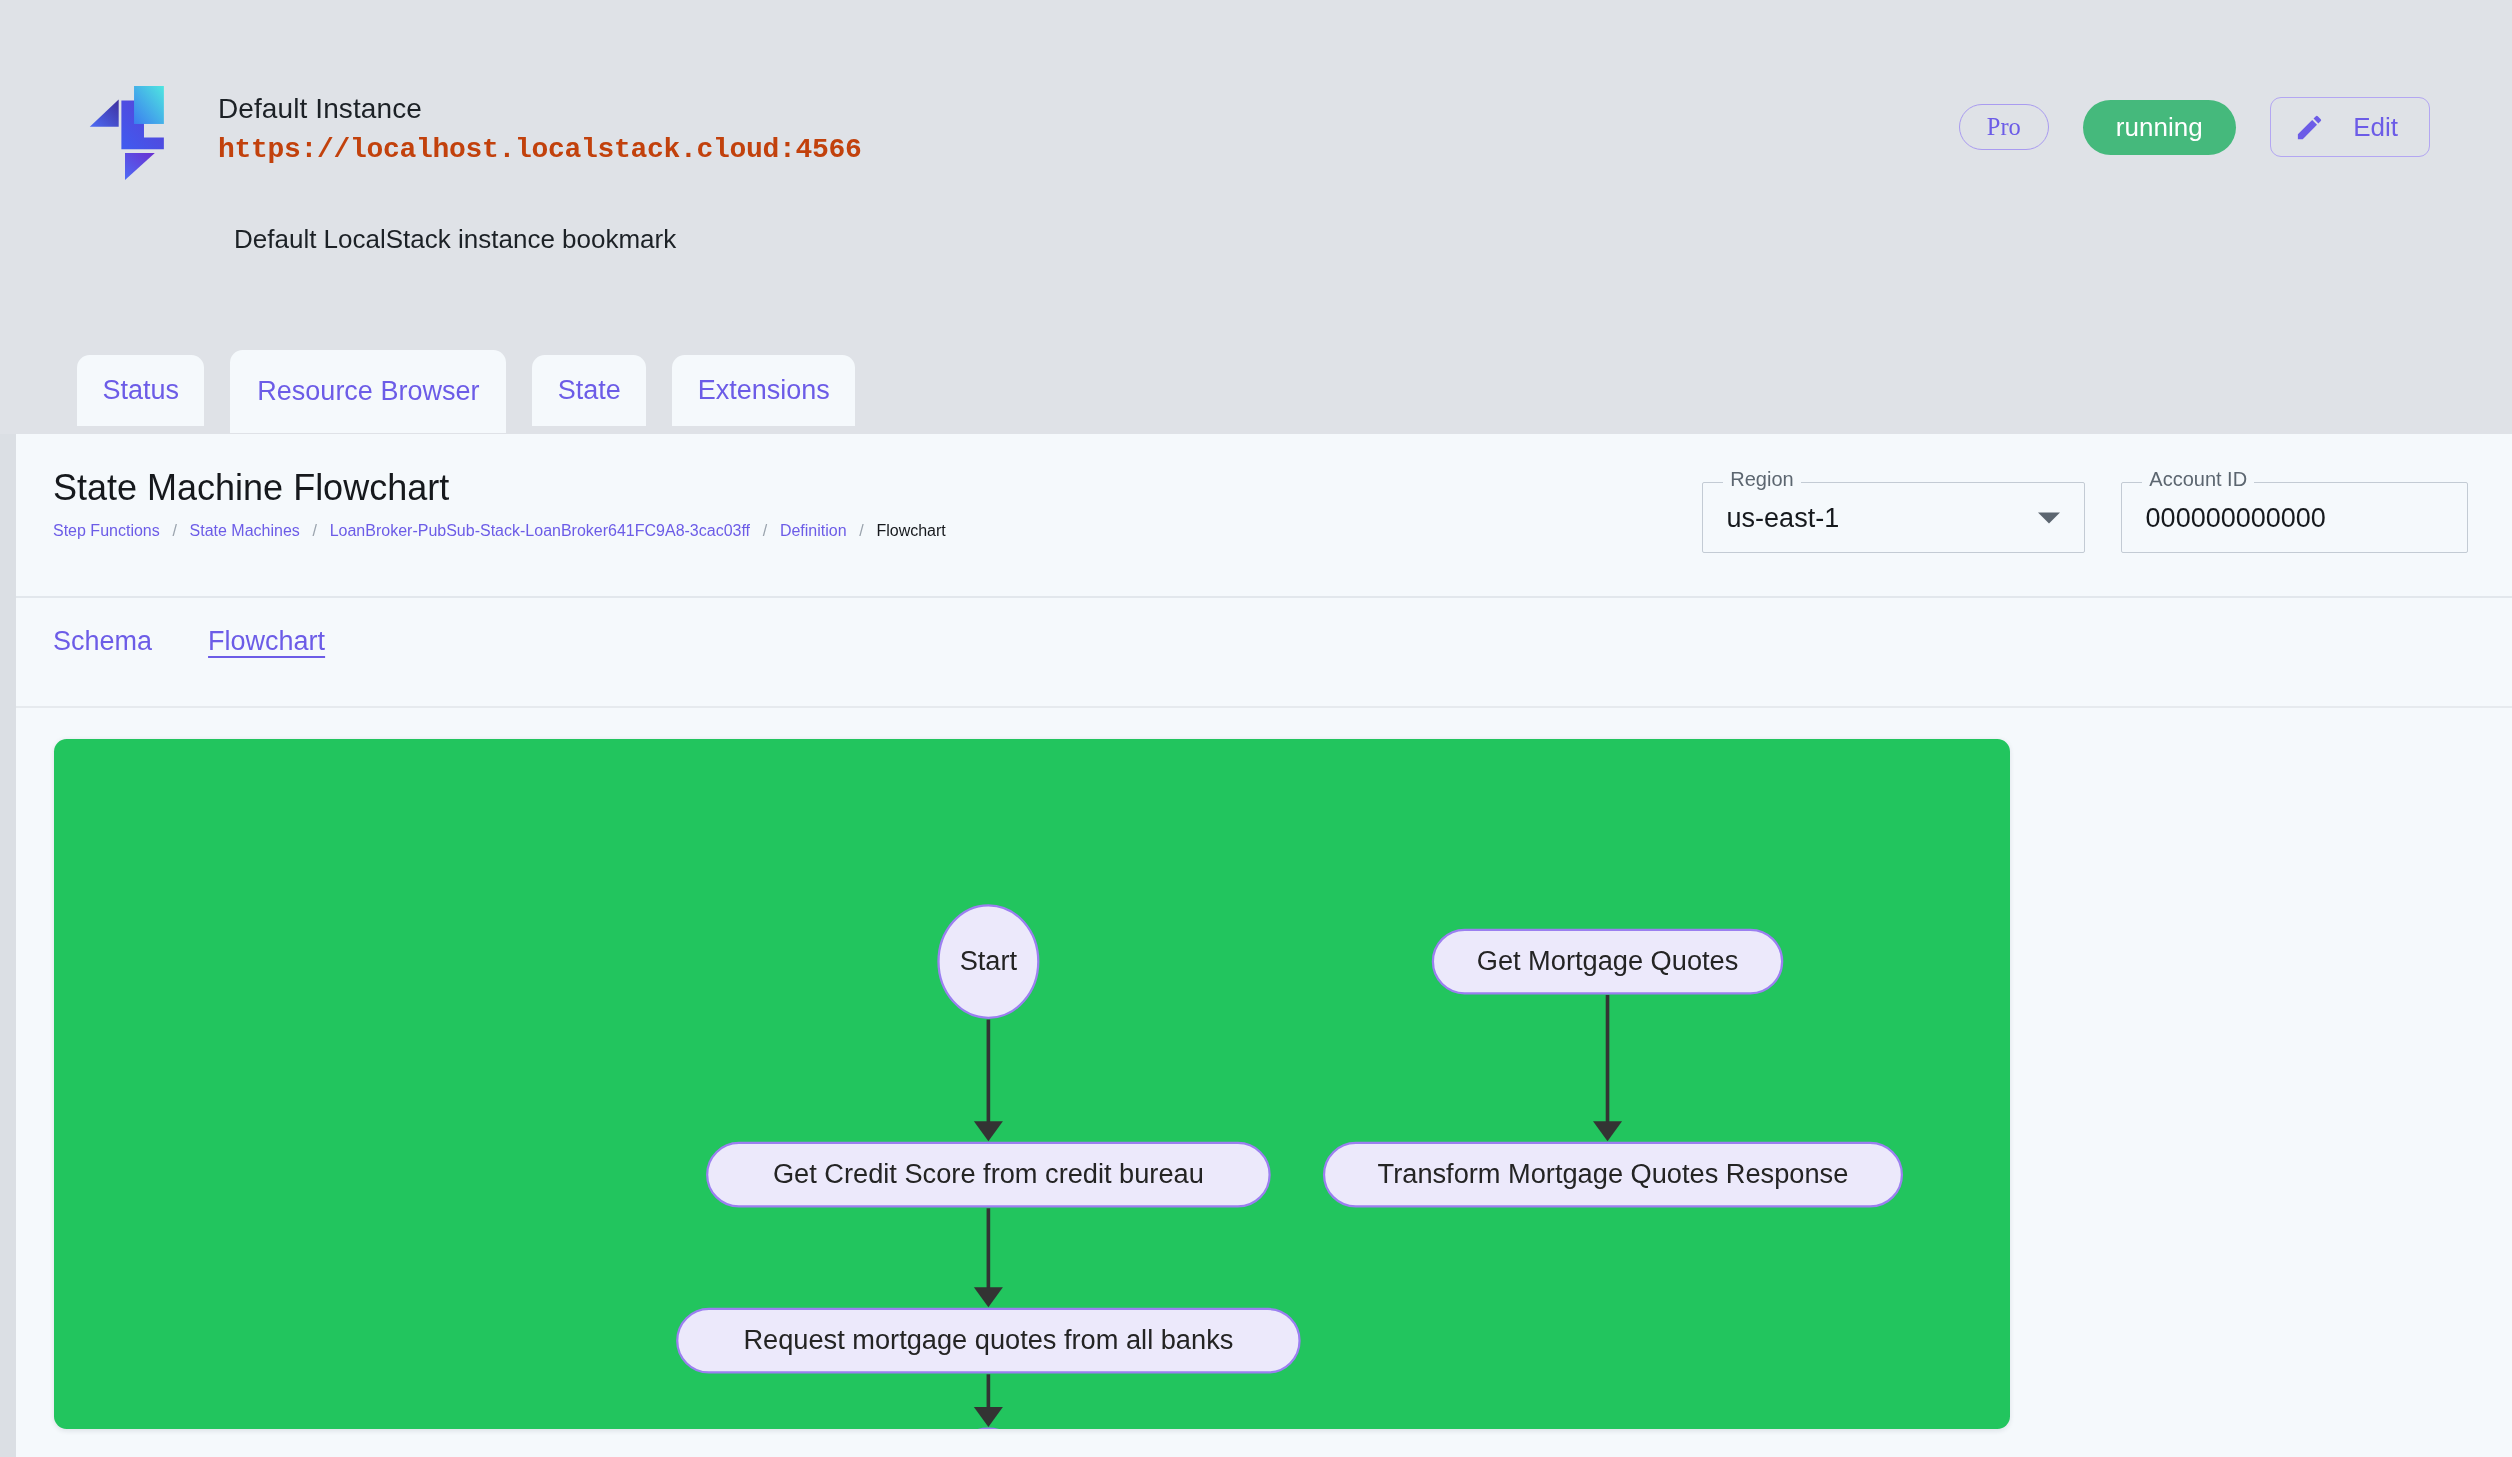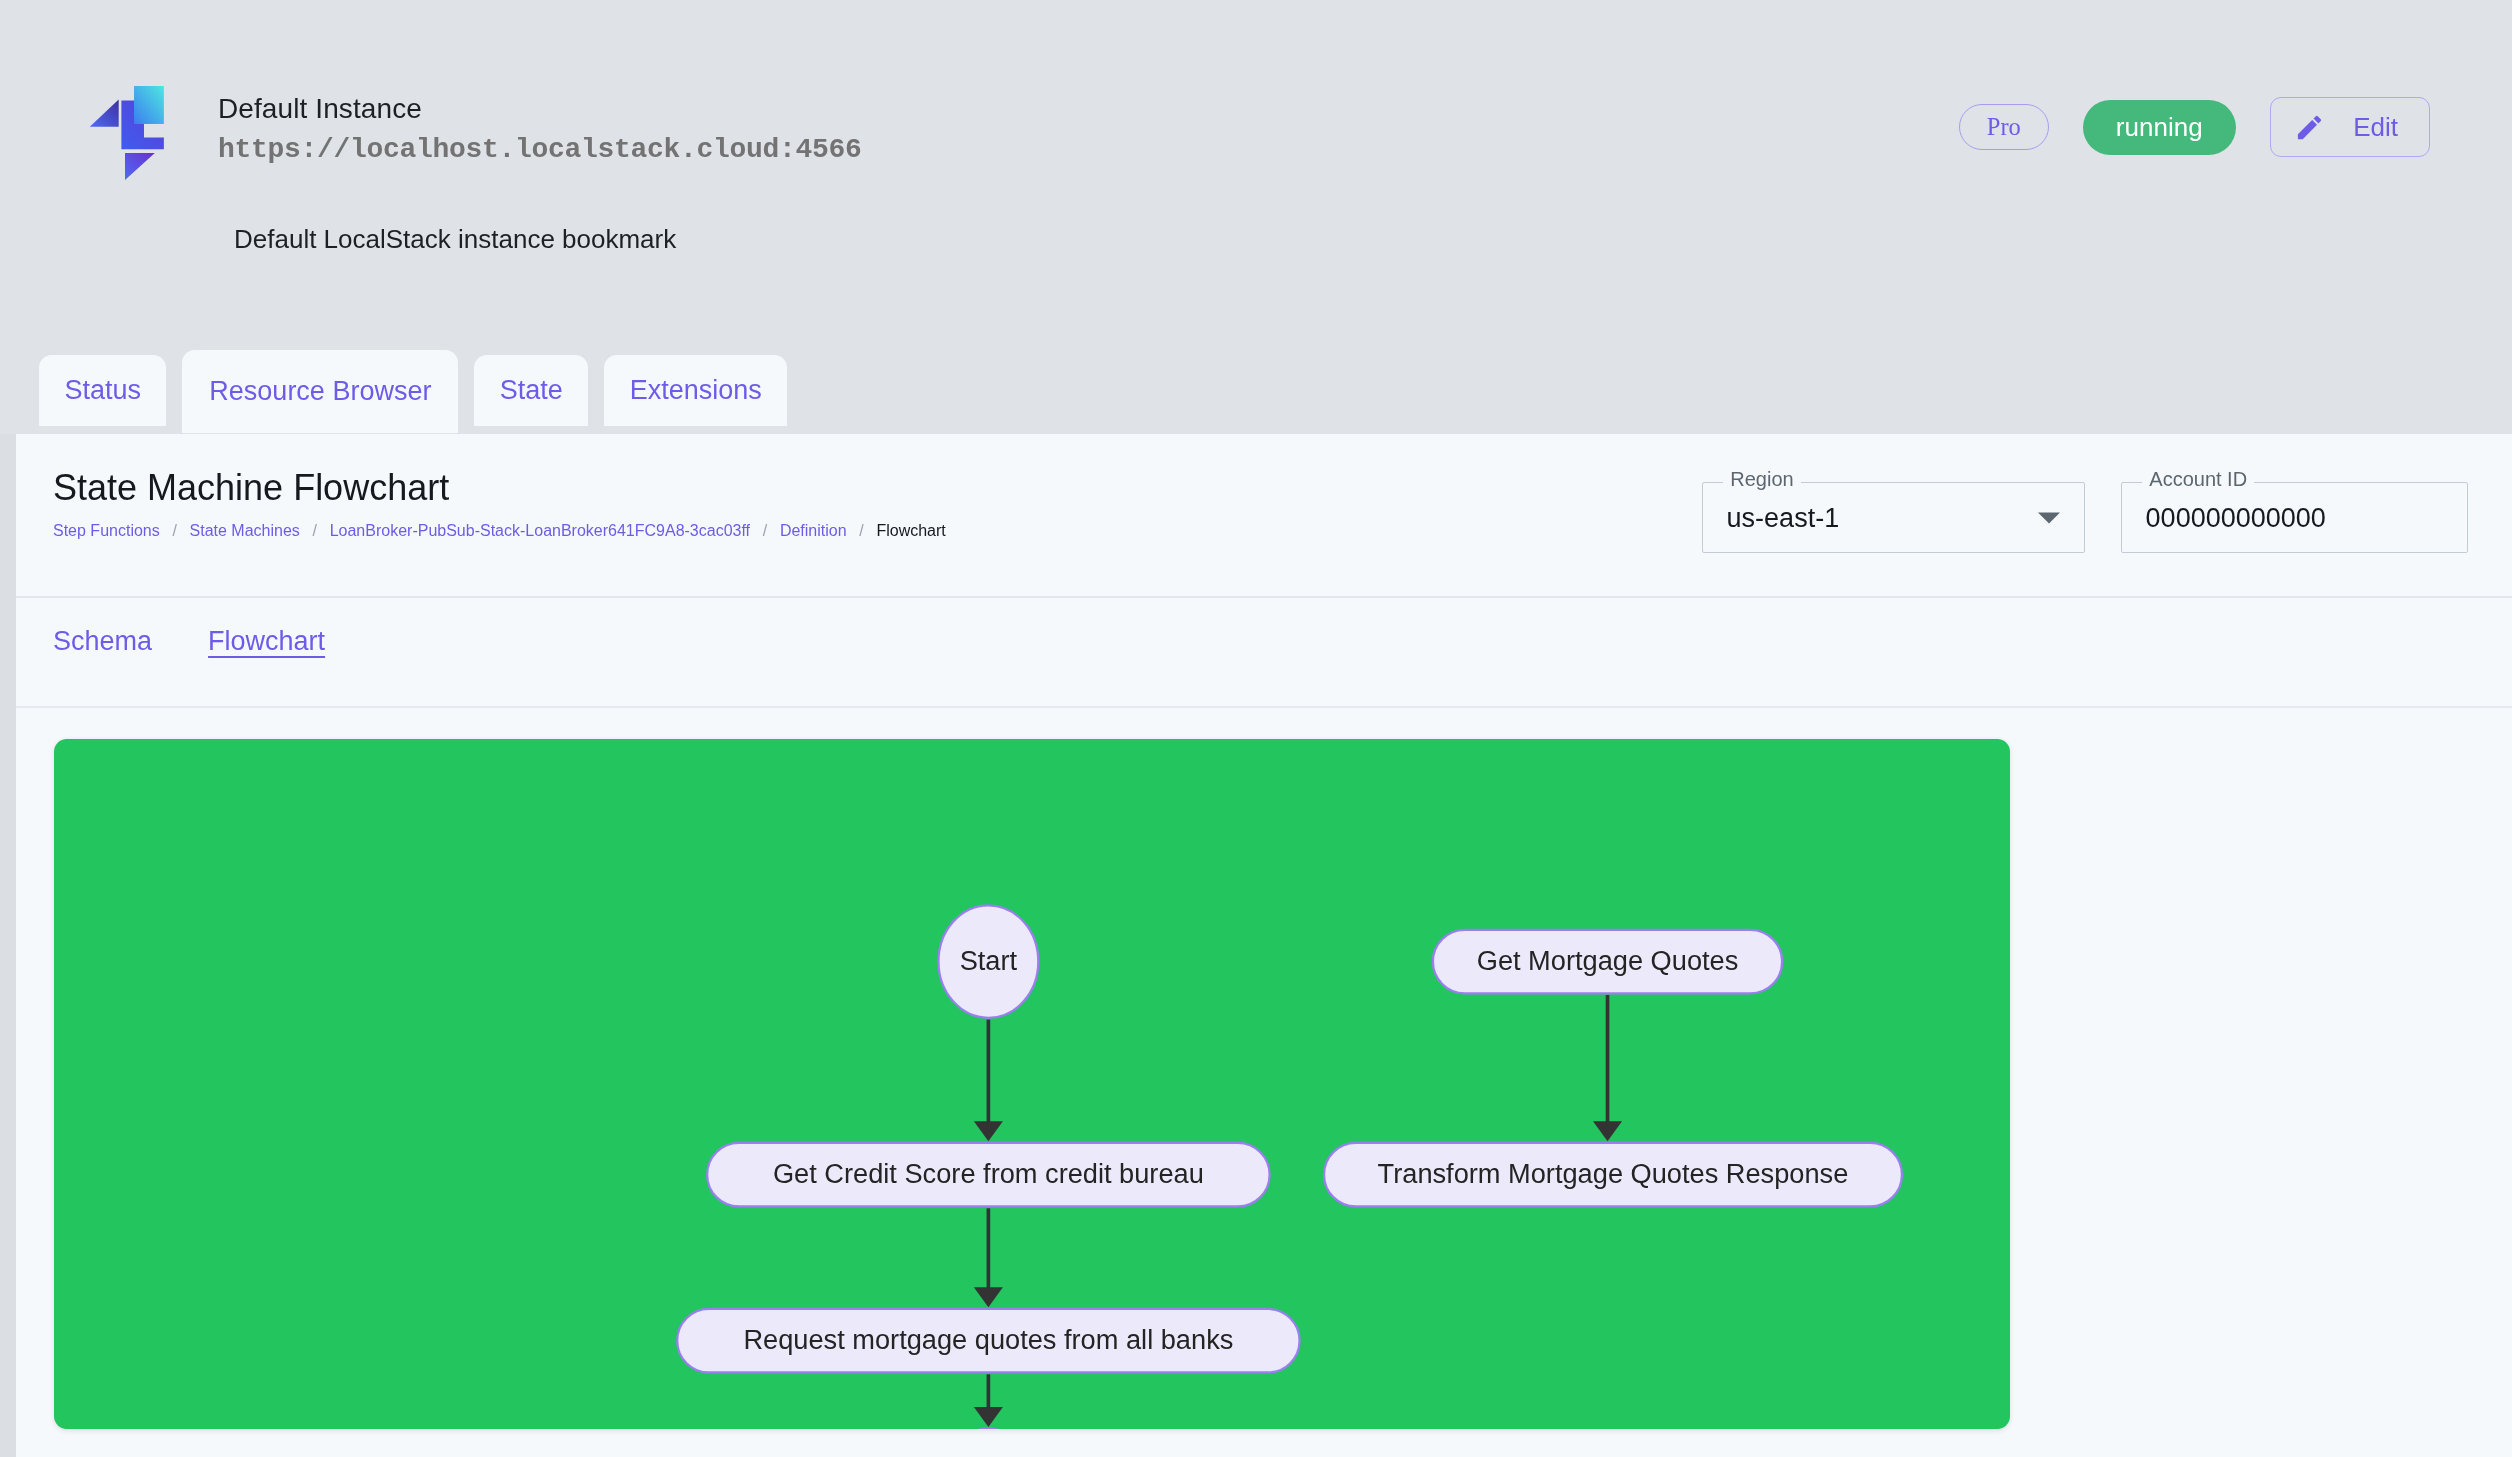--- a/index.html
+++ b/index.html
@@ -41,21 +41,21 @@
   #instance-title {
     font-size: 28px;
     color: #1c2126;
     line-height: 1.25;
     letter-spacing: 0.1px;
   }
   #instance-url {
     font-family: "Liberation Mono", "DejaVu Sans Mono", monospace;
     font-size: 28px;
     font-weight: bold;
-    color: #737373;
+    color: #c2410c;
     line-height: 1.35;
     margin-top: 4.5px;
     letter-spacing: -0.3px;
   }
   #instance-desc {
     position: absolute;
     left: 234px; top: 224px;
     font-size: 26px;
     color: #1c2126;
   }
@@ -104,23 +104,23 @@
   .edit-btn svg { display:block; }
 
   
   #tabbar {
     position: absolute;
     left: 0; top: 350px;
     width: 2512px;
     height: 83px;
     display: flex;
     align-items: flex-end;
-    padding-left: 39px;
+    padding-left: 77px;
     box-sizing: border-box;
-    gap: 16px;
+    gap: 26px;
     text-align: right;
   }
   .tab {
     background: #f5f9fc;
     border-radius: 12.7px 12.7px 0 0;
     color: #6c5ce7;
     font-size: 27px;
     display: flex;
     align-items: center;
     justify-content: center;

